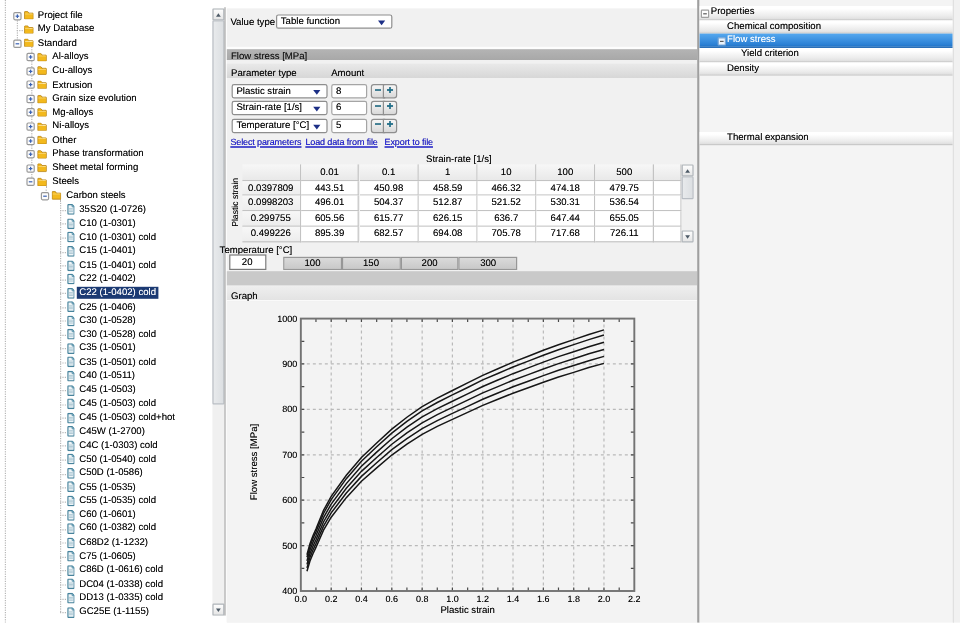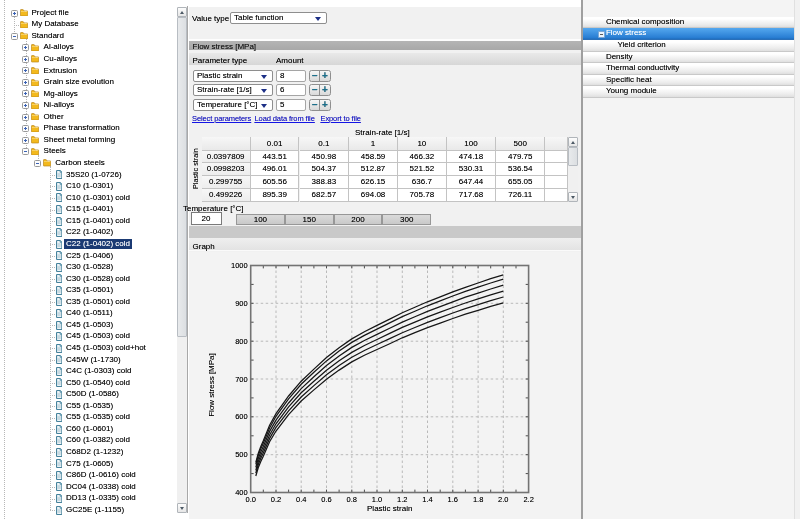--- a/index.html
+++ b/index.html
@@ -281,21 +281,21 @@
 <div class="trow" style="left:64.0px;top:331.4px">C45 (1-0503) cold</div>
 <div class="hdot" style="left:50.0px;top:348.2px;width:4.8px"></div>
 <svg class="abs" style="left:55.8px;top:343.6px" width="6.4" height="9" viewBox="0 0 7 9.4">
         <use href="#doc"></use>
       </svg>
 <div class="trow" style="left:64.0px;top:342.9px">C45 (1-0503) cold+hot</div>
 <div class="hdot" style="left:50.0px;top:359.8px;width:4.8px"></div>
 <svg class="abs" style="left:55.8px;top:355.2px" width="6.4" height="9" viewBox="0 0 7 9.4">
         <use href="#doc"></use>
       </svg>
-<div class="trow" style="left:64.0px;top:354.5px">C45W (1-1730)</div>
+<div class="trow" style="left:64.0px;top:354.5px">C45W (1-2700)</div>
 <div class="hdot" style="left:50.0px;top:371.4px;width:4.8px"></div>
 <svg class="abs" style="left:55.8px;top:366.8px" width="6.4" height="9" viewBox="0 0 7 9.4">
         <use href="#doc"></use>
       </svg>
 <div class="trow" style="left:64.0px;top:366.1px">C4C (1-0303) cold</div>
 <div class="hdot" style="left:50.0px;top:382.9px;width:4.8px"></div>
 <svg class="abs" style="left:55.8px;top:378.3px" width="6.4" height="9" viewBox="0 0 7 9.4">
         <use href="#doc"></use>
       </svg>
 <div class="trow" style="left:64.0px;top:377.6px">C50 (1-0540) cold</div>
@@ -416,21 +416,21 @@
 <div class="cell rh" style="left:201.5px;top:163.4px;width:49.30000000000001px;height:12.799999999999983px;line-height:12.799999999999983px">0.0998203</div>
 <div class="cell" style="left:250.8px;top:163.4px;width:48.69999999999999px;height:12.799999999999983px;line-height:12.799999999999983px">496.01</div>
 <div class="cell" style="left:299.5px;top:163.4px;width:49.69999999999999px;height:12.799999999999983px;line-height:12.799999999999983px">504.37</div>
 <div class="cell" style="left:349.2px;top:163.4px;width:48.80000000000001px;height:12.799999999999983px;line-height:12.799999999999983px">512.87</div>
 <div class="cell" style="left:398.0px;top:163.4px;width:48.69999999999999px;height:12.799999999999983px;line-height:12.799999999999983px">521.52</div>
 <div class="cell" style="left:446.7px;top:163.4px;width:49.69999999999999px;height:12.799999999999983px;line-height:12.799999999999983px">530.31</div>
 <div class="cell" style="left:496.4px;top:163.4px;width:48.700000000000045px;height:12.799999999999983px;line-height:12.799999999999983px">536.54</div>
 <div class="cell" style="left:545.1px;top:163.4px;width:23.299999999999955px;height:12.799999999999983px;line-height:12.799999999999983px"></div>
 <div class="cell rh" style="left:201.5px;top:176.2px;width:49.30000000000001px;height:12.800000000000011px;line-height:12.800000000000011px">0.299755</div>
 <div class="cell" style="left:250.8px;top:176.2px;width:48.69999999999999px;height:12.800000000000011px;line-height:12.800000000000011px">605.56</div>
-<div class="cell" style="left:299.5px;top:176.2px;width:49.69999999999999px;height:12.800000000000011px;line-height:12.800000000000011px">388.83</div>
+<div class="cell" style="left:299.5px;top:176.2px;width:49.69999999999999px;height:12.800000000000011px;line-height:12.800000000000011px">615.77</div>
 <div class="cell" style="left:349.2px;top:176.2px;width:48.80000000000001px;height:12.800000000000011px;line-height:12.800000000000011px">626.15</div>
 <div class="cell" style="left:398.0px;top:176.2px;width:48.69999999999999px;height:12.800000000000011px;line-height:12.800000000000011px">636.7</div>
 <div class="cell" style="left:446.7px;top:176.2px;width:49.69999999999999px;height:12.800000000000011px;line-height:12.800000000000011px">647.44</div>
 <div class="cell" style="left:496.4px;top:176.2px;width:48.700000000000045px;height:12.800000000000011px;line-height:12.800000000000011px">655.05</div>
 <div class="cell" style="left:545.1px;top:176.2px;width:23.299999999999955px;height:12.800000000000011px;line-height:12.800000000000011px"></div>
 <div class="cell rh" style="left:201.5px;top:189.0px;width:49.30000000000001px;height:12.800000000000011px;line-height:12.800000000000011px">0.499226</div>
 <div class="cell" style="left:250.8px;top:189.0px;width:48.69999999999999px;height:12.800000000000011px;line-height:12.800000000000011px">895.39</div>
 <div class="cell" style="left:299.5px;top:189.0px;width:49.69999999999999px;height:12.800000000000011px;line-height:12.800000000000011px">682.57</div>
 <div class="cell" style="left:349.2px;top:189.0px;width:48.80000000000001px;height:12.800000000000011px;line-height:12.800000000000011px">694.08</div>
 <div class="cell" style="left:398.0px;top:189.0px;width:48.69999999999999px;height:12.800000000000011px;line-height:12.800000000000011px">705.78</div>
@@ -571,20 +571,19 @@
 <text x="289.1" y="249.5" text-anchor="middle">1.8</text>
 <text x="314.3" y="249.5" text-anchor="middle">2.0</text>
 <text x="339.6" y="249.5" text-anchor="middle">2.2</text>
 <text x="200.7" y="258.5" text-anchor="middle" font-size="8px">Plastic strain</text>
 <text transform="translate(25,133) rotate(-90)" text-anchor="middle" font-size="8px">Flow stress [MPa]</text>
       </g>
 </svg>
 
 <div class="abs" style="left:581px;top:0;width:1.5px;height:519px;background:#9f9f9f"></div>
 <div id="rpinner"></div>
+<div class="prow" style="top:5.2px"><div class="pexp" style="left:1.5px"></div><span style="margin-left:9.8px">Properties</span></div>
 <div class="prow" style="top:16.8px"><span style="margin-left:23.4px">Chemical composition</span></div>
 <div class="prow psel" style="top:28.4px"><div class="pexp pexpw" style="left:15px"></div><span style="margin-left:23.4px">Flow stress</span></div>
 <div class="prow" style="top:40.0px"><span style="margin-left:35.0px">Yield criterion</span></div>
 <div class="prow" style="top:51.6px"><span style="margin-left:23.4px">Density</span></div>
-<div class="prow" style="top:63.2px"><span style="margin-left:23.4px">Thermal conductivity</span></div>
-<div class="prow" style="top:74.8px"><span style="margin-left:23.4px">Specific heat</span></div>
-<div class="prow" style="top:86.4px"><span style="margin-left:23.4px">Young module</span></div>
+<div class="prow" style="top:109.6px"><span style="margin-left:23.4px">Thermal expansion</span></div>
 <div id="rpstrip"></div>
 </div>
 </body></html>

